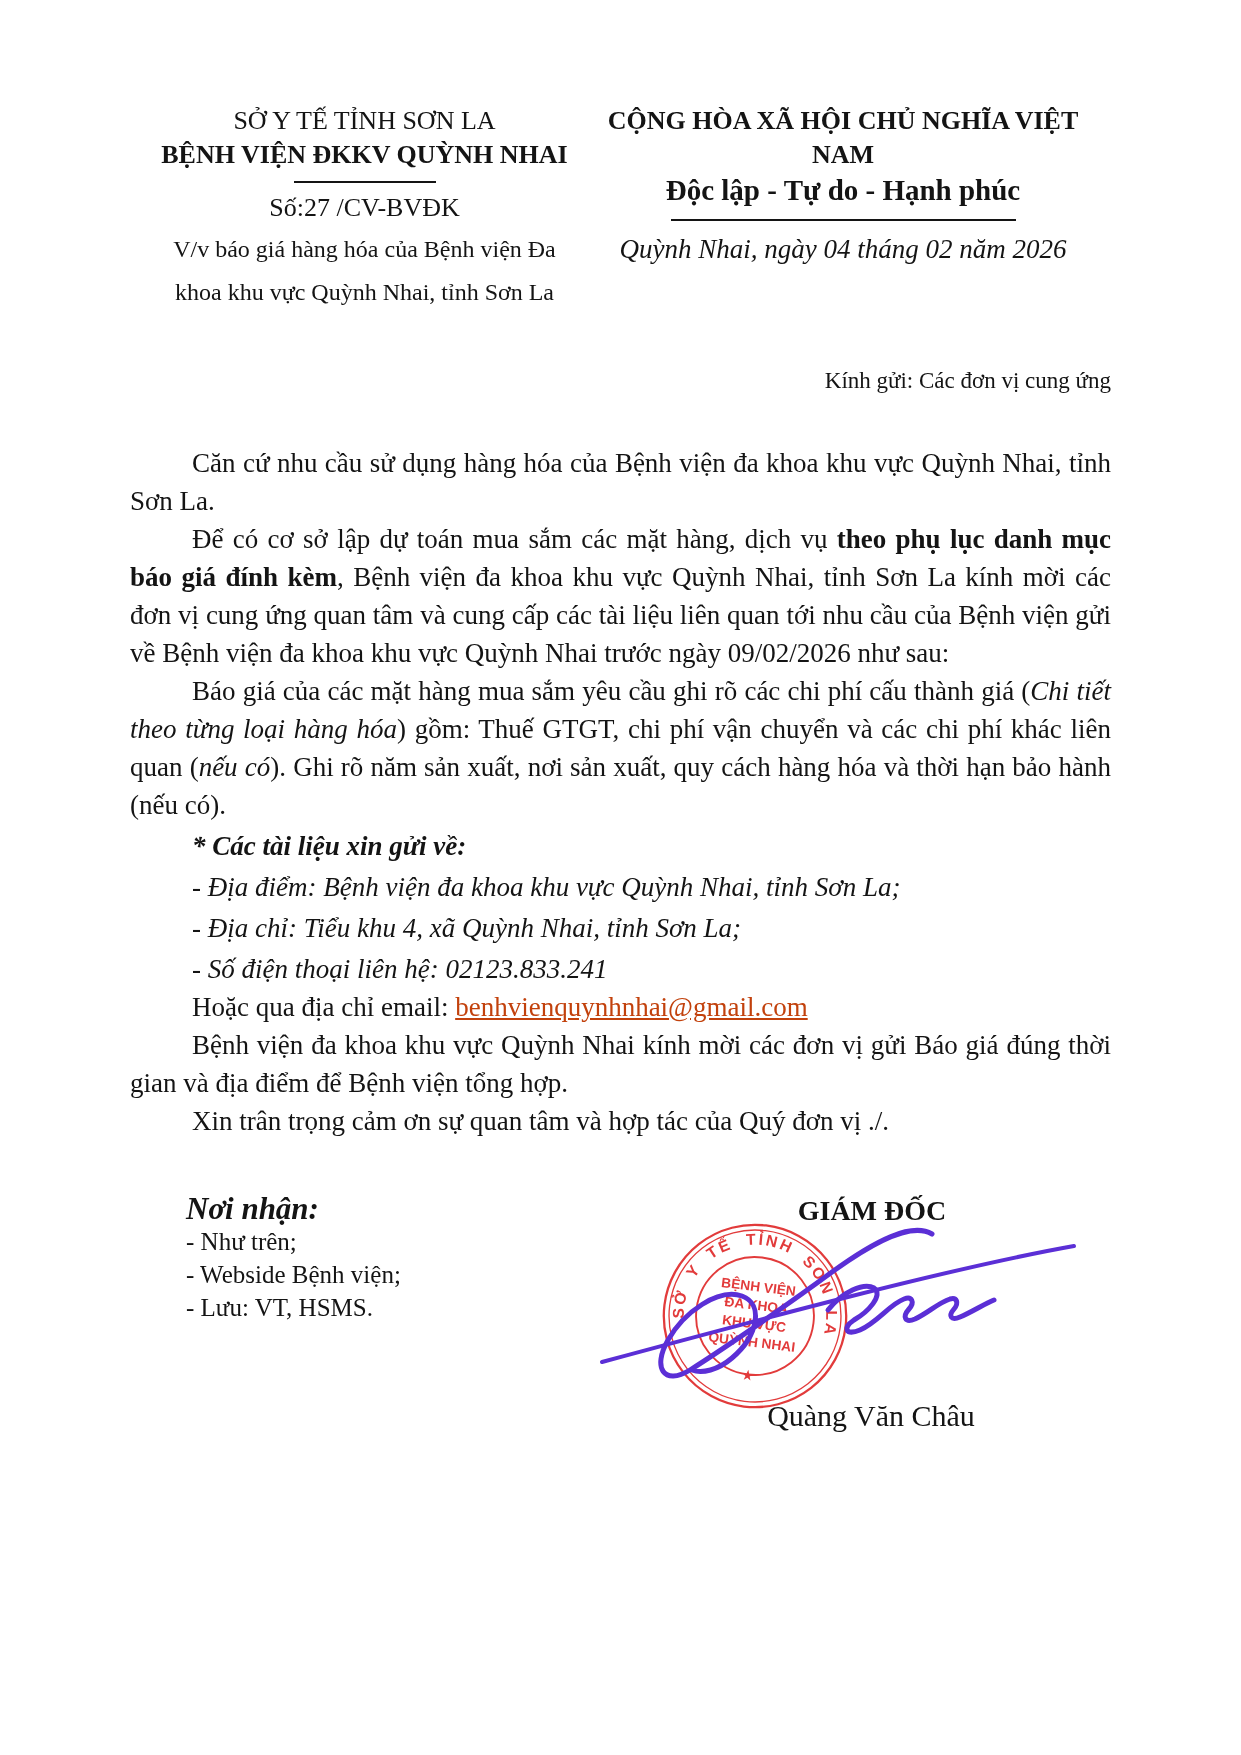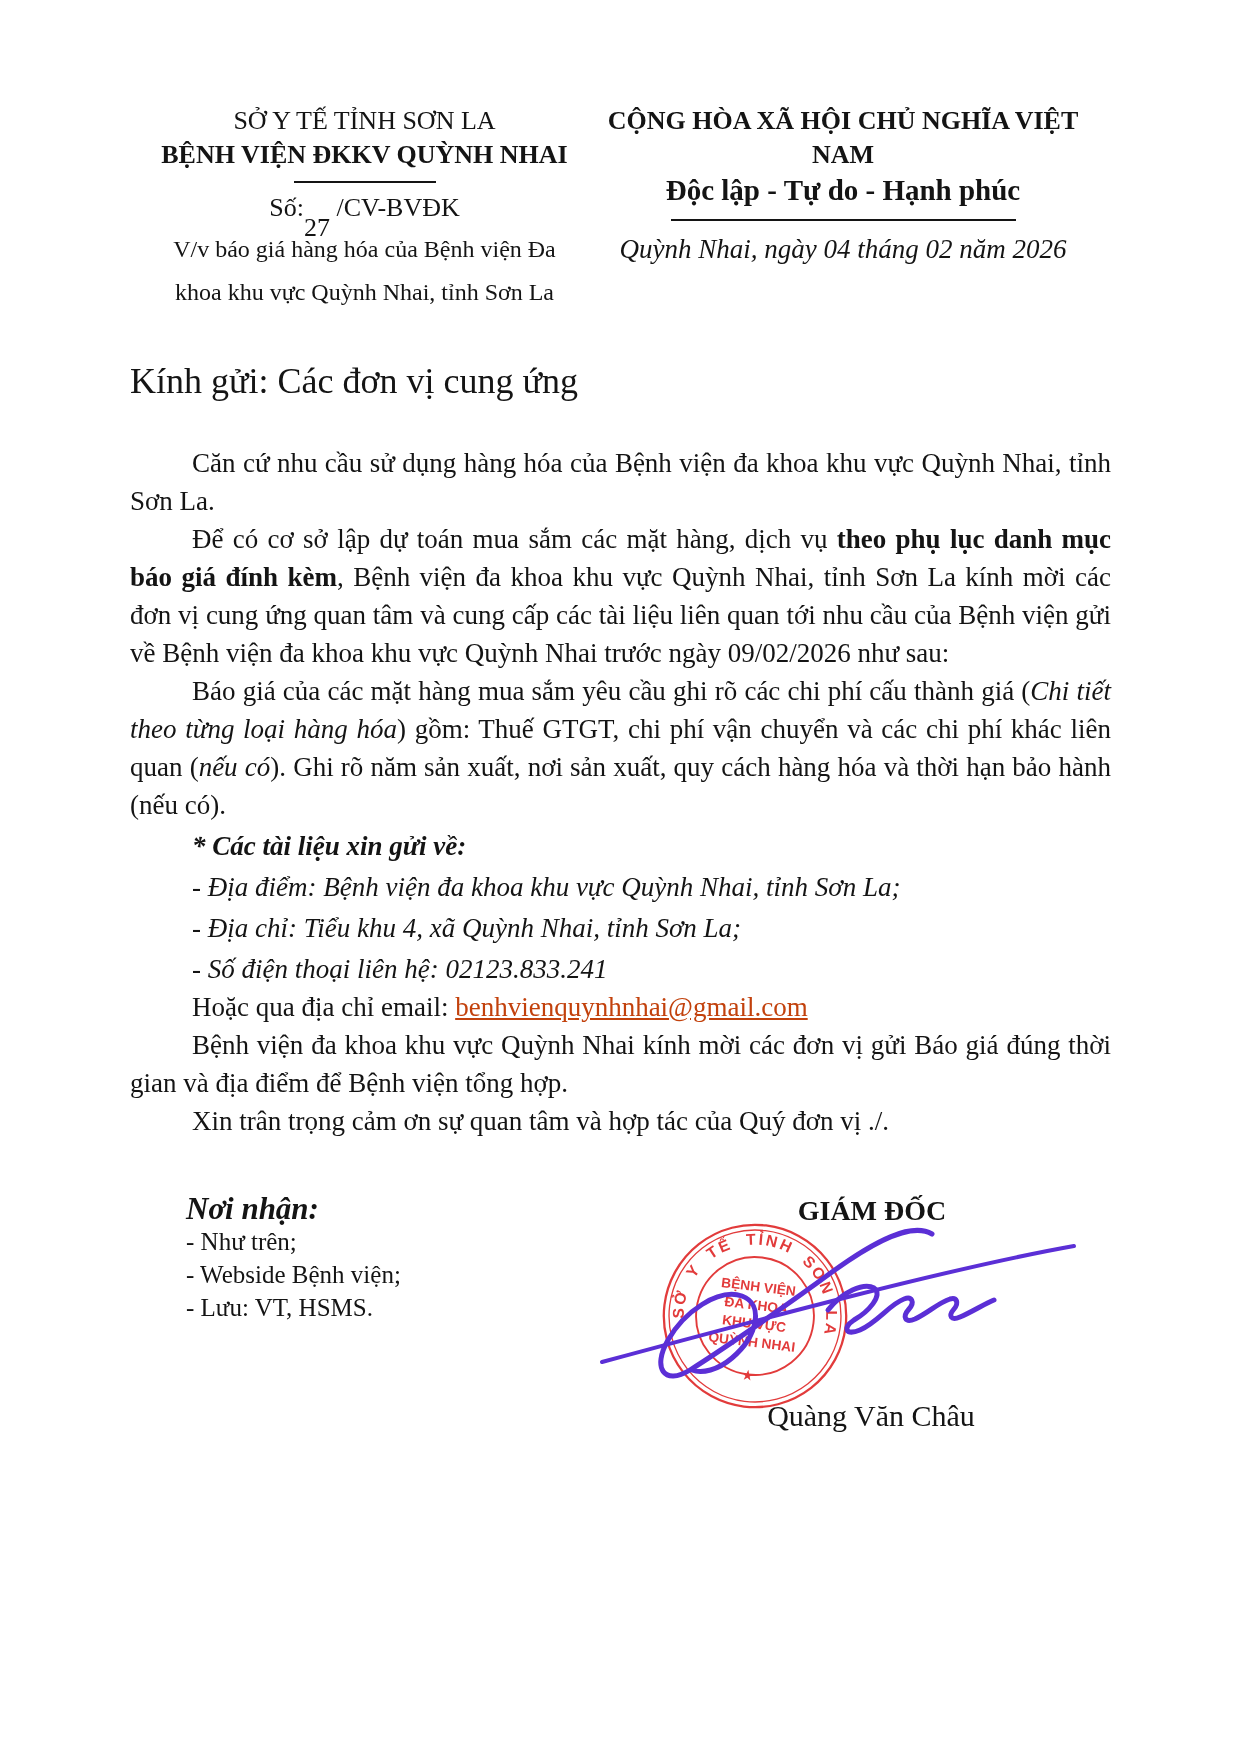--- a/index.html
+++ b/index.html
@@ -19,28 +19,28 @@
   }
   
   .hdr{display:flex;}
   .hdr-left{width:445px;text-align:center;position:relative;left:12px;}
   .hdr-right{width:536px;text-align:center;}
   .hl1{font-size:26px;line-height:34px;}
   .hl2{font-size:26px;line-height:34px;font-weight:bold;}
   .rule-left{width:142px;border-top:2px solid #141414;margin:9px auto 7px auto;}
   .rule-right{width:345px;border-top:2px solid #141414;margin:11px auto 8px auto;}
   .so-line{font-size:26px;line-height:36px;}
-  .filled-number{position:relative;top:20px;}
+  .filled-number{position:relative;top:0;}
   .subject{font-size:24px;line-height:43px;width:400px;margin:2px auto 0 auto;}
   .nat1{font-size:26px;line-height:34px;font-weight:bold;font-family:Liberation Serif, serif;}
   .nat2{font-size:29px;line-height:36px;font-weight:bold;}
   .date-line{font-size:27px;line-height:40px;font-style:italic;margin-top:2px;}
   
   .salutation{
-    text-align:left;font-size:36px;line-height:38px;
+    text-align:right;font-size:23px;line-height:38px;
     margin-top:48px;
   }
   .bodytext{margin-top:44px;font-size:27px;line-height:38px;text-align:justify;}
   .bodytext p{margin:0;padding:0;text-indent:62px;}
   .bodytext p.sp{margin-top:3px;font-style:italic;}
   b.inline{font-weight:bold;}
   i.inline{font-style:italic;}
   .email-link{text-decoration:underline;color:#c2410c;}
   .docs-heading{font-weight:bold;}
   

